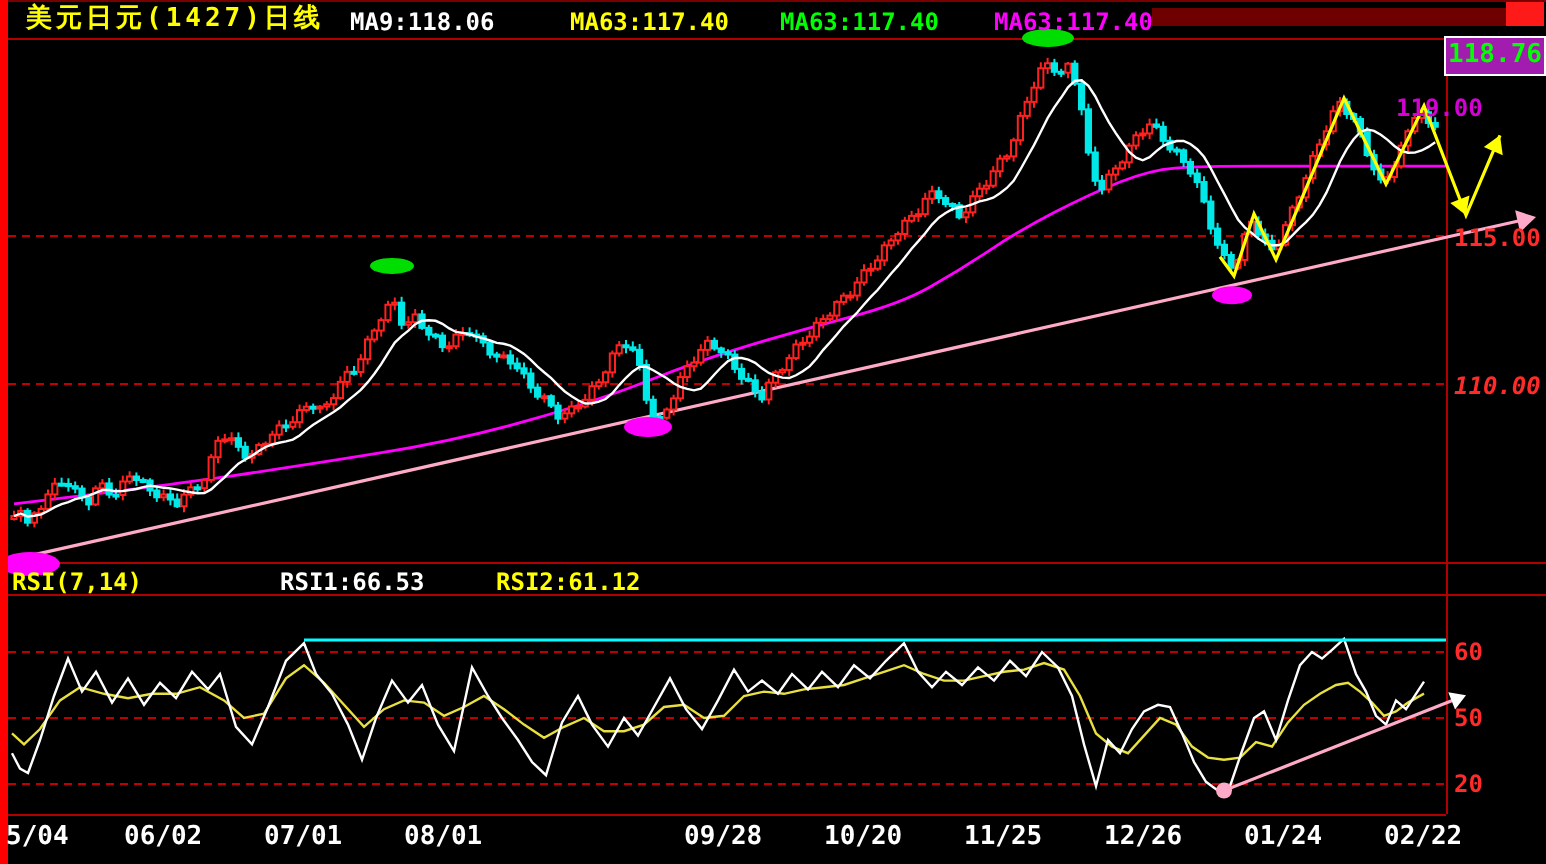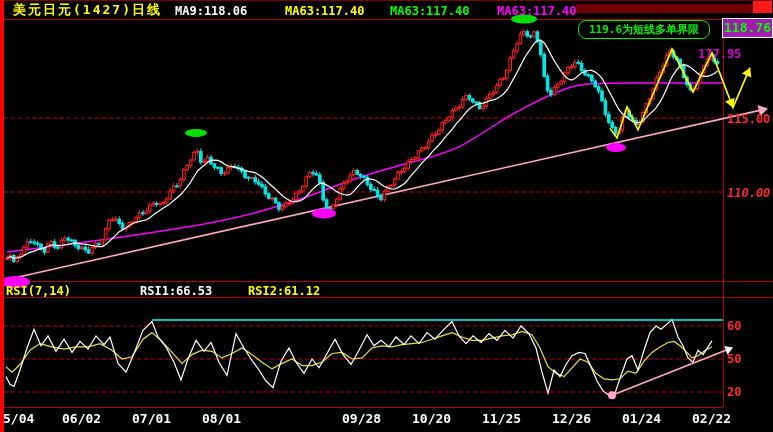--- a/index.html
+++ b/index.html
@@ -483,25 +483,24 @@
   <div id="left-bar" class="abs"></div>
 
   <div id="symbol-title" class="lbl">美元日元(1427)日线</div>
   <div id="indicator-row">
       <div class="lbl" style="left: 175px; top: 4px; color: rgb(255, 255, 255);">MA9:118.06</div>
       <div class="lbl" style="left: 285px; top: 4px; color: rgb(255, 255, 0);">MA63:117.40</div>
       <div class="lbl" style="left: 390px; top: 4px; color: rgb(0, 255, 0);">MA63:117.40</div>
       <div class="lbl" style="left: 497px; top: 4px; color: rgb(255, 0, 255);">MA63:117.40</div>
     </div>
 
-  <div id="annotation-box" class="abs">119.6为短线多单界限</div>
   <div id="price-box" class="abs">118.76</div>
 
   <div id="y-axis-labels">
-      <div class="lbl" style="left: 698px; top: 46.8px; color: rgb(212, 0, 212);">177.95</div>
+      <div class="lbl" style="left: 698px; top: 46.8px; color: rgb(212, 0, 212);">119.00</div>
       <div class="lbl" style="left: 727px; top: 112px; color: rgb(255, 42, 42);">115.00</div>
       <div class="lbl" style="left: 727px; top: 186px; color: rgb(255, 42, 42); font-style: italic;">110.00</div>
     </div>
 
   <div id="rsi-param" class="lbl">RSI(7,14)</div>
   <div id="rsi1-label" class="lbl">RSI1:66.53</div>
   <div id="rsi2-label" class="lbl">RSI2:61.12</div>
 
   <div id="rsi-axis-labels">
       <div class="lbl" style="left: 727px; top: 319px; color: rgb(255, 42, 42);">60</div>

